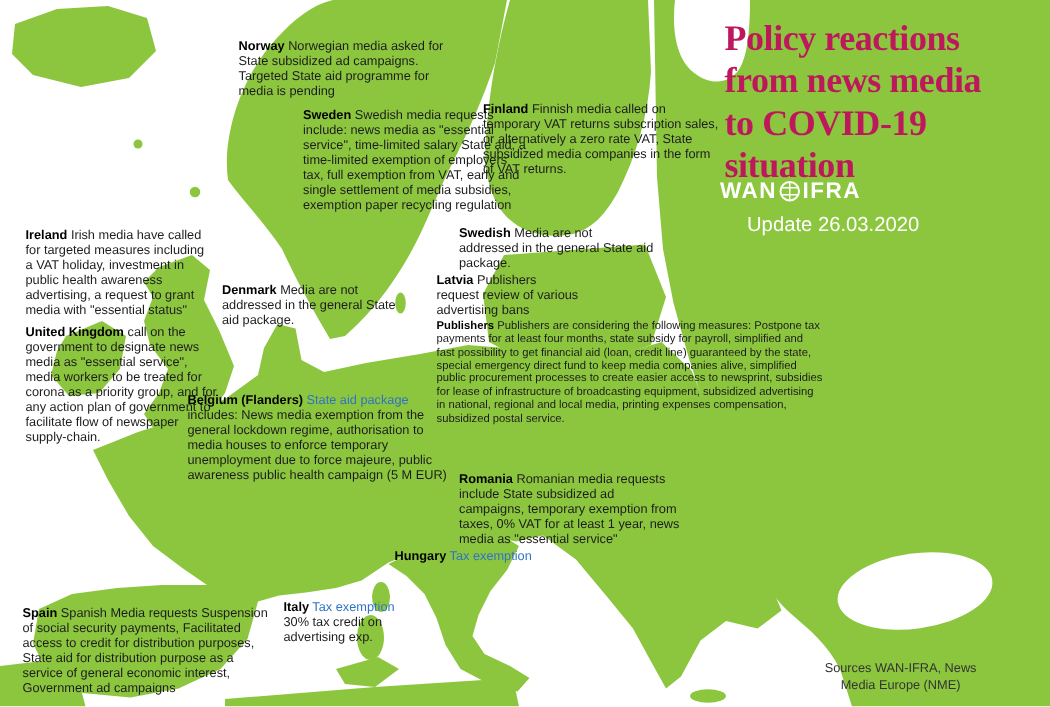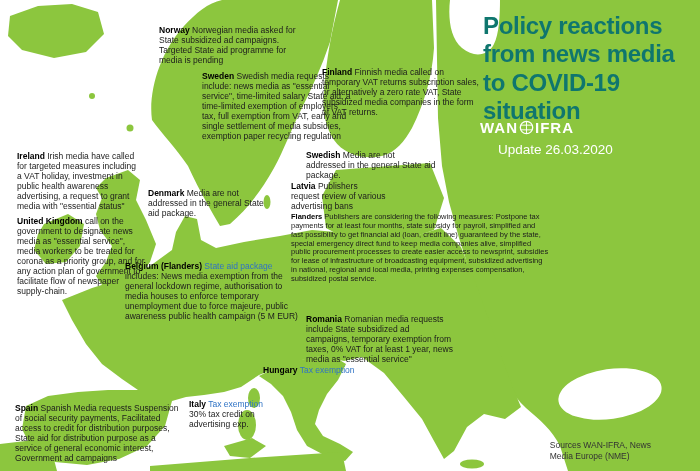--- a/index.html
+++ b/index.html
@@ -6,25 +6,25 @@
   .stage{position:relative;width:700px;height:471px;background:#FFFFFF;overflow:hidden;
          font-family:"Liberation Sans", sans-serif;}
   svg.map{position:absolute;left:0;top:0;}
   .land{fill:#8CC63E;}
   .sea{fill:#FFFFFF;}
   .note{position:absolute;font-size:8.5px;line-height:1.18;color:#1C1C1C;z-index:3;}
   .note b{color:#000;font-weight:bold;text-align:right;}
   .note.small{font-size:7.5px;}
   .lnk{color:#2F73C5;font-weight:normal;cursor:pointer;}
   .title{position:absolute;left:483px;top:12px;width:215px;font-size:24px;line-height:1.18;
-         font-weight:bold;color:#0f766e;letter-spacing:-0.3px;white-space:pre-line;z-index:3;}
+         font-weight:bold;color:#be185d;letter-spacing:-0.3px;white-space:pre-line;z-index:3;font-family:Liberation Serif, serif;}
   .logo{position:absolute;left:480px;top:119px;display:flex;align-items:center;gap:1px;
         color:#FFF;font-weight:bold;font-size:15px;letter-spacing:1px;z-index:3;}
   .update{position:absolute;left:481px;top:142px;color:#FFF;font-size:13.5px;z-index:3;margin-left:17px;}
-  .sources{position:absolute;right:49px;top:440px;text-align:left;font-size:8.5px;
+  .sources{position:absolute;right:49px;top:440px;text-align:center;font-size:8.5px;
            color:#333;line-height:1.3;white-space:pre-line;z-index:3;}
 </style>
 </head>
 <body>
 
 <div class="stage">
 
   <svg class="map" width="700" height="471" viewBox="0 0 700 471">
     <path class="land" d="M10,16 L38,6 L72,4 L98,12 L104,34 L86,52 L54,58 L22,50 L8,36 Z"></path>
     <circle class="land" cx="92" cy="96" r="3"></circle>
@@ -84,21 +84,21 @@
     <b>Swedish</b>
     <span>Media are not addressed in the general State aid package.</span>
   </div>
 
   <div class="note" style="left:291px;top:181px;width:95px">
     <b>Latvia</b>
     <span>Publishers request review of various advertising bans</span>
   </div>
 
   <div class="note small" style="left:291px;top:213px;width:258px">
-    <b>Flanders</b>
+    <b>Publishers</b>
     <span>Publishers are considering the following measures: Postpone tax payments for at least four months, state subsidy for payroll, simplified and fast possibility to get financial aid (loan, credit line) guaranteed by the state, special emergency direct fund to keep media companies alive, simplified public procurement processes to create easier access to newsprint, subsidies for lease of infrastructure of broadcasting equipment, subsidized advertising in national, regional and local media, printing expenses compensation, subsidized postal service.</span>
   </div>
 
   <div class="note" style="left:17px;top:151px;width:124px">
     <b>Ireland</b>
     <span>Irish media have called for targeted measures including a VAT holiday, investment in public health awareness advertising, a request to grant media with "essential status"</span>
   </div>
 
   <div class="note" style="left:17px;top:216px;width:130px">
     <b>United Kingdom</b>

